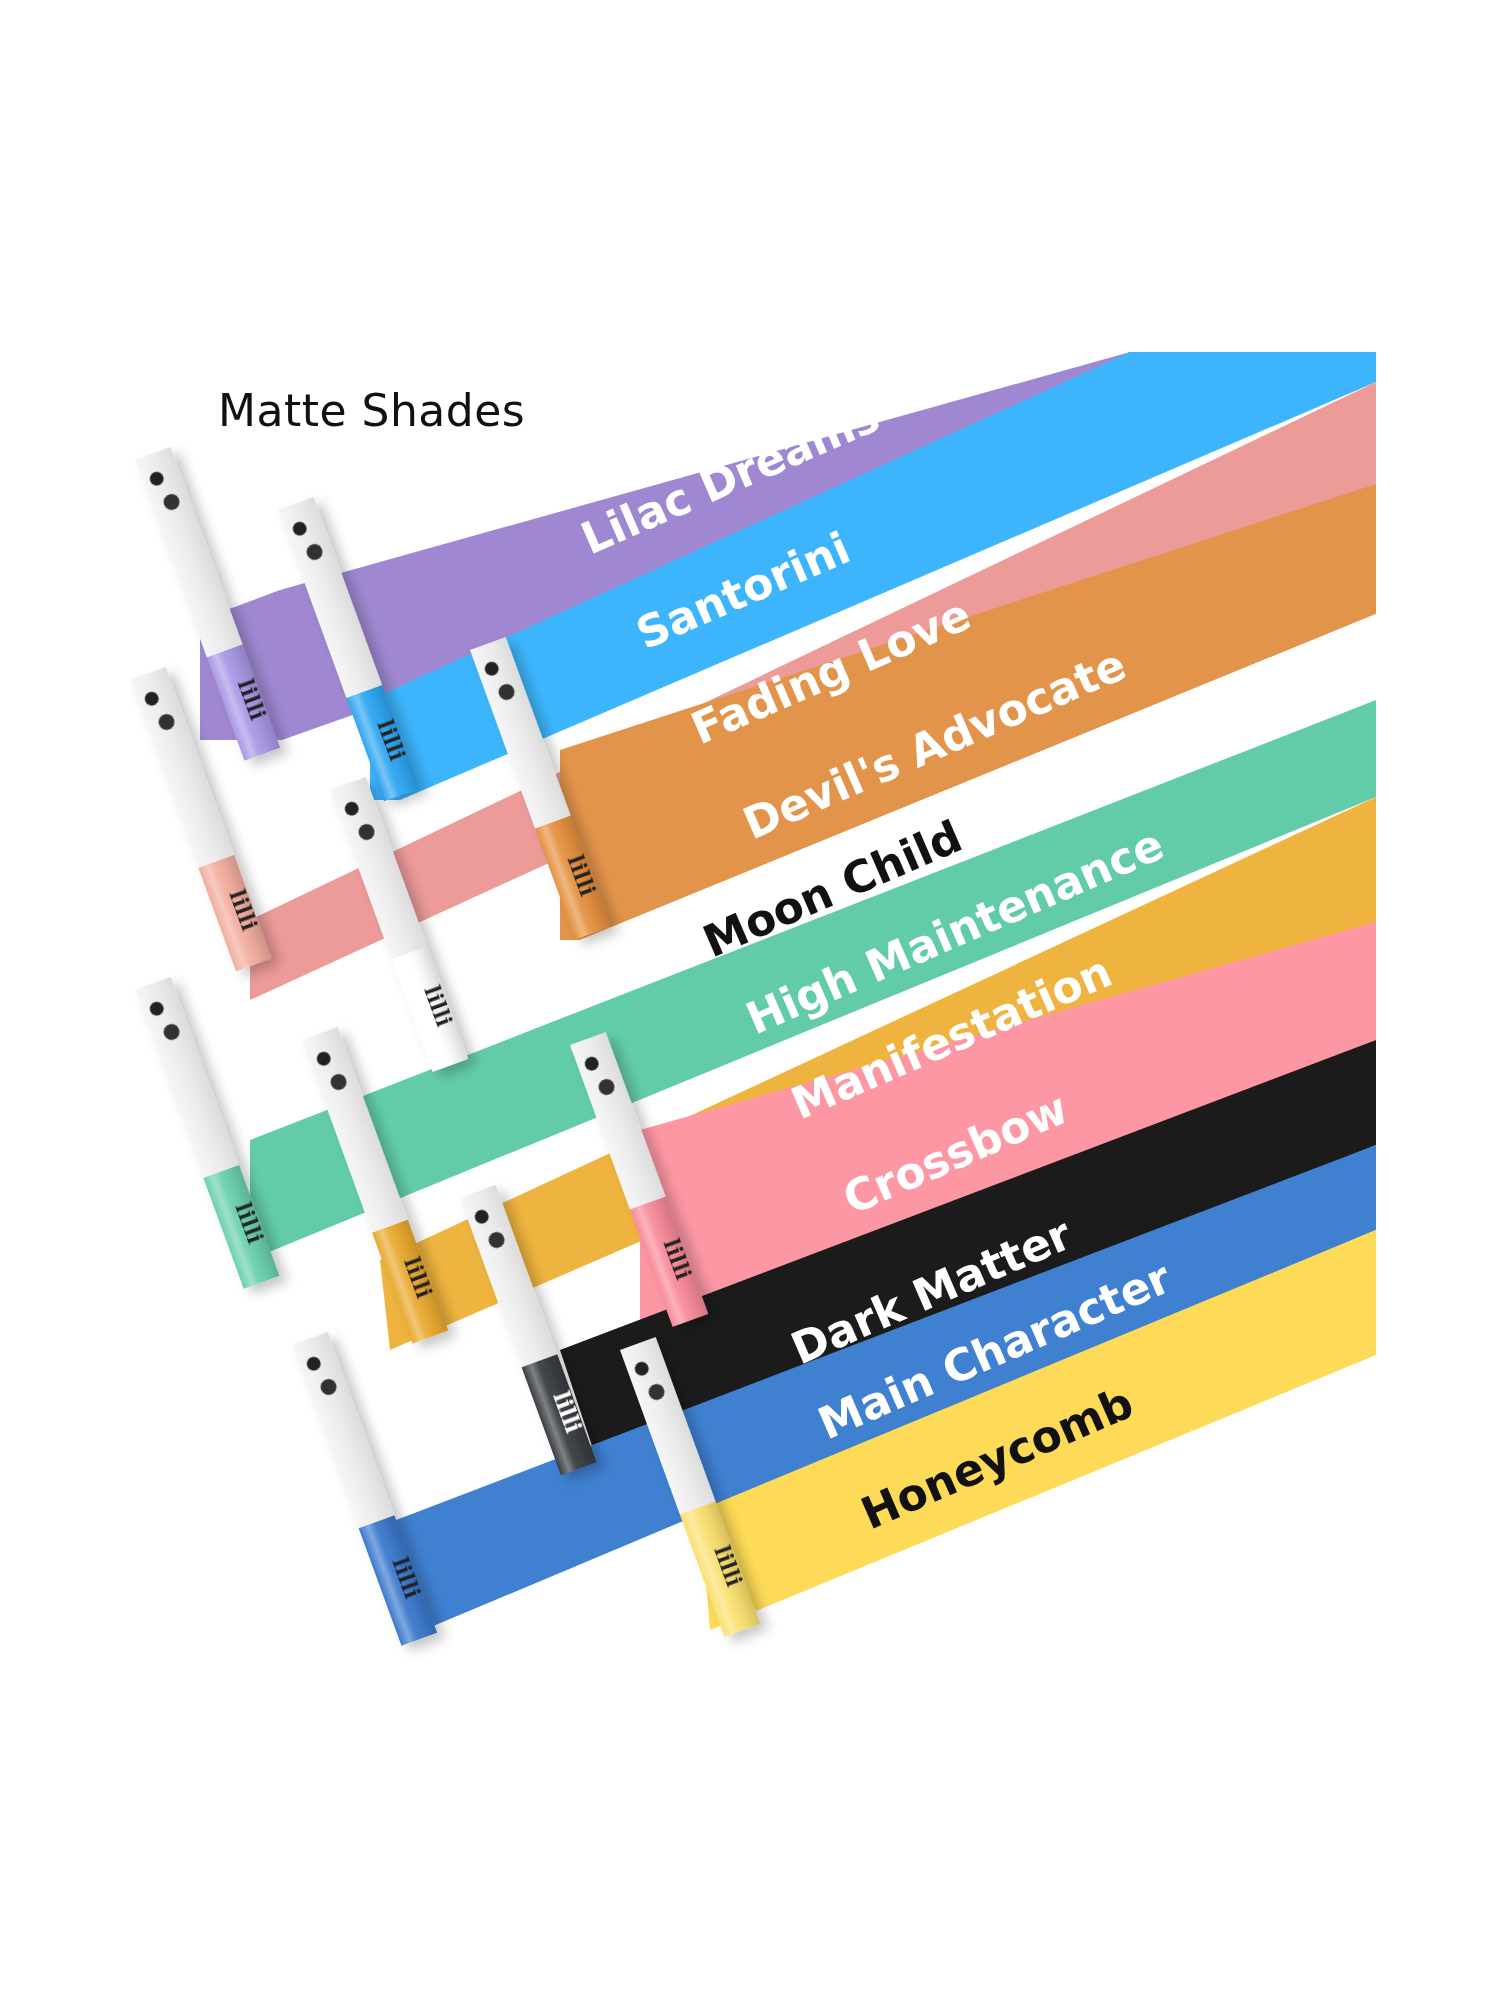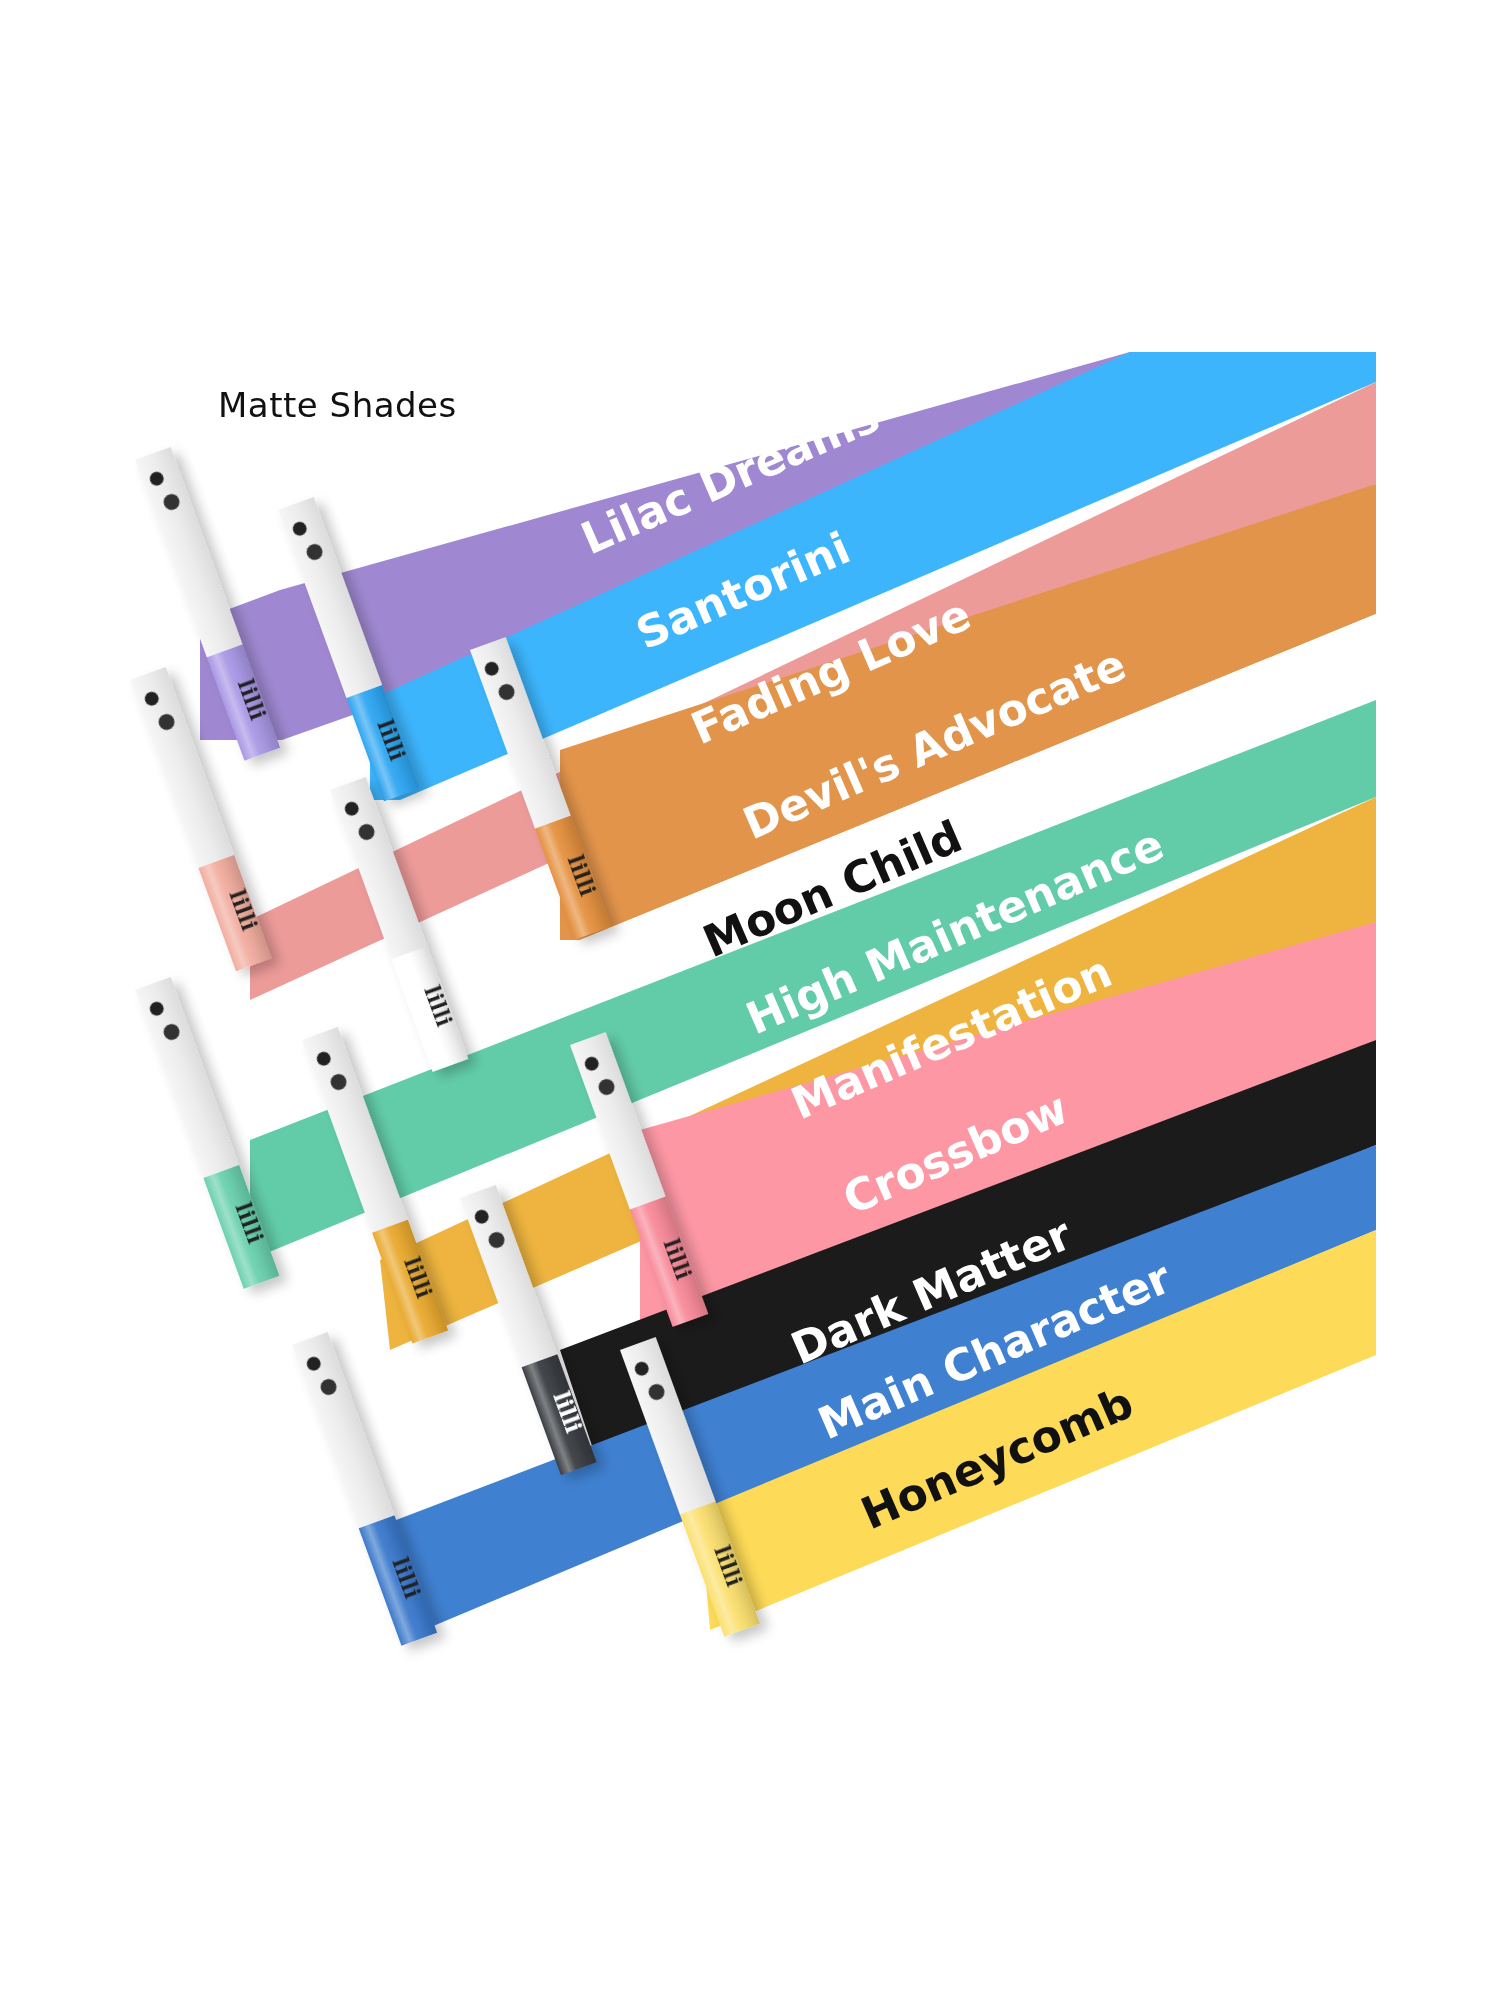--- a/index.html
+++ b/index.html
@@ -1,19 +1,19 @@
 <!DOCTYPE html>
 <html><head>
   <meta charset="utf-8">
   <style>
     html, body { margin: 0; padding: 0; background: #ffffff; }
     body { width: 1500px; height: 2000px; position: relative; overflow: hidden; font-family: "DejaVu Sans", sans-serif; }
     .title {
       position: absolute; left: 218px; top: 385px;
-      font-family: "DejaVu Sans", sans-serif; font-size: 34px; font-weight: 500;
+      font-family: "DejaVu Sans", sans-serif; font-size: 44px; font-weight: 500;
       color: #111111; letter-spacing: 0.5px; white-space: nowrap;
     }
     svg.canvas { position: absolute; left: 0; top: 0; }
     .label { font-family: "DejaVu Sans", sans-serif; font-weight: bold; font-size: 44px; }
     .logo { font-family: "DejaVu Serif", serif; font-weight: bold; font-size: 22px; }
   </style>
 </head>
 <body>
 
 <div class="title">Matte Shades</div>

